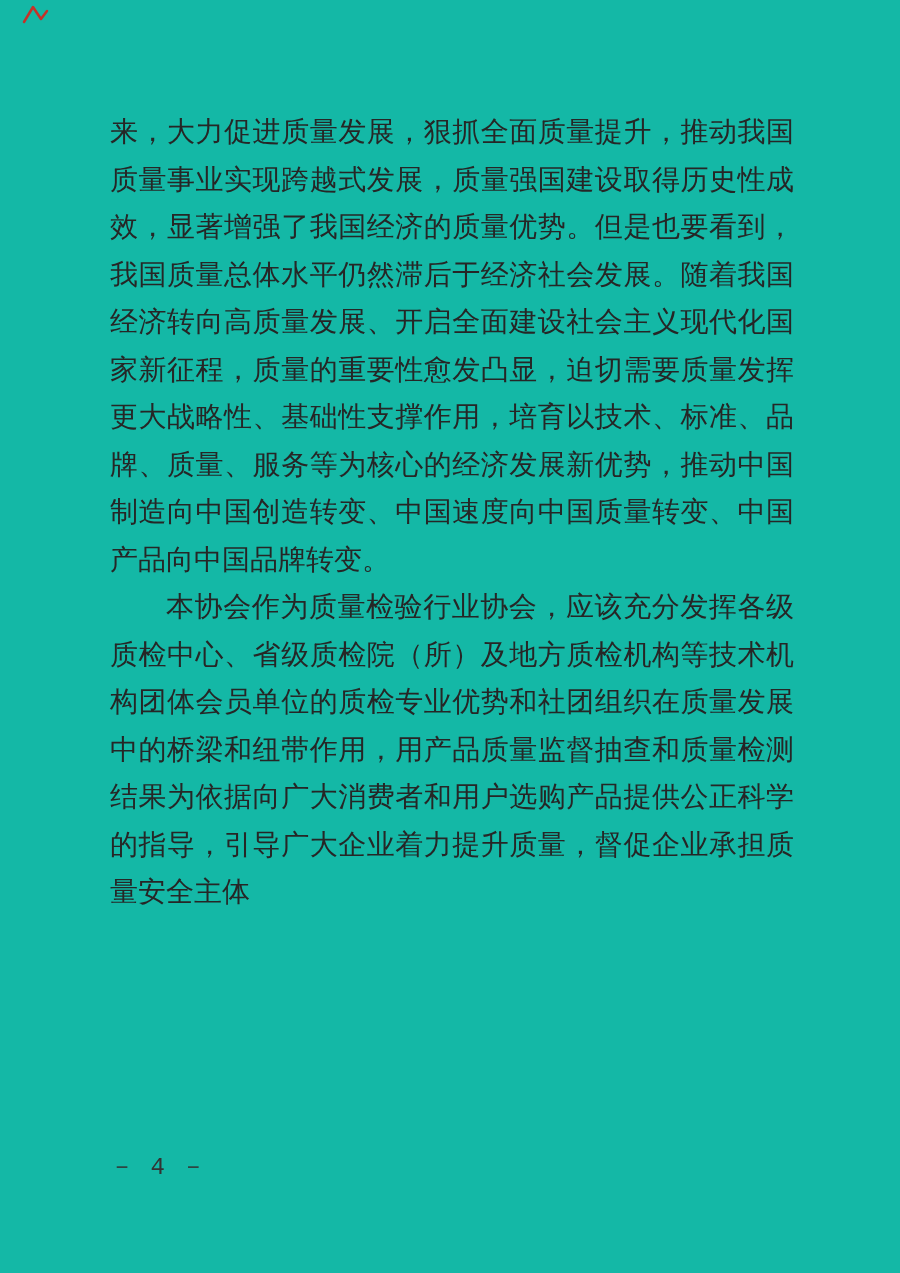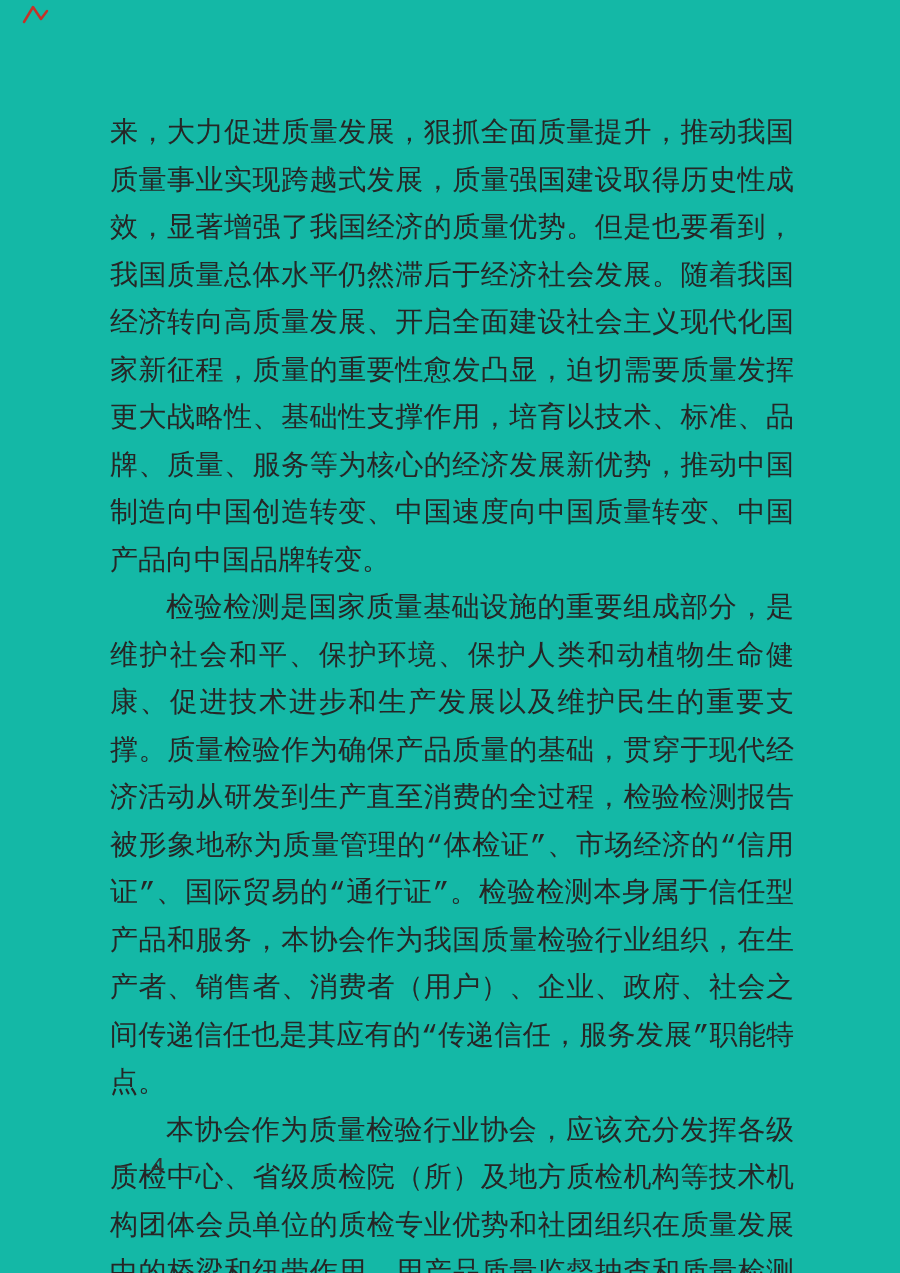--- a/index.html
+++ b/index.html
@@ -53,19 +53,18 @@
 <body>
 
 <div class="page">
 
   <svg class="red-mark" viewBox="0 0 32 30" xmlns="http://www.w3.org/2000/svg">
     <path d="M4 20 L13 5 L21 17 L27 9" fill="none" stroke="#c53228" stroke-width="2.5" stroke-linecap="round" stroke-linejoin="round"></path>
   </svg>
 
   <div class="text-block">
     <p>来，大力促进质量发展，狠抓全面质量提升，推动我国质量事业实现跨越式发展，质量强国建设取得历史性成效，显著增强了我国经济的质量优势。但是也要看到，我国质量总体水平仍然滞后于经济社会发展。随着我国经济转向高质量发展、开启全面建设社会主义现代化国家新征程，质量的重要性愈发凸显，迫切需要质量发挥更大战略性、基础性支撑作用，培育以技术、标准、品牌、质量、服务等为核心的经济发展新优势，推动中国制造向中国创造转变、中国速度向中国质量转变、中国产品向中国品牌转变。</p>
-    <p class="indent">检验检测是国家质量基础设施的重要组成部分，是维护社会和平、保护环境、保护人类和动植物生命健康、促进技术进步和生产发展以及维护民生的重要支撑。质量检验作为确保产品质量的基础，贯穿于现代经济活动从研发到生产直至消费的全过程，检验检测报告被形象地称为质量管理的“体检证”、市场经济的“信用证”、国际贸易的“通行证”。检验检测本身属于信任型产品和服务，本协会作为我国质量检验行业组织，在生产者、销售者、消费者（用户）、企业、政府、社会之间传递信任也是其应有的“传递信任，服务发展”职能特点。</p>
     <p class="indent">本协会作为质量检验行业协会，应该充分发挥各级质检中心、省级质检院（所）及地方质检机构等技术机构团体会员单位的质检专业优势和社团组织在质量发展中的桥梁和纽带作用，用产品质量监督抽查和质量检测结果为依据向广大消费者和用户选购产品提供公正科学的指导，引导广大企业着力提升质量，督促企业承担质量安全主体</p>
   </div>
 
   <div class="page-number">－ 4 －</div>
 
 </div>
 
 </body></html>

